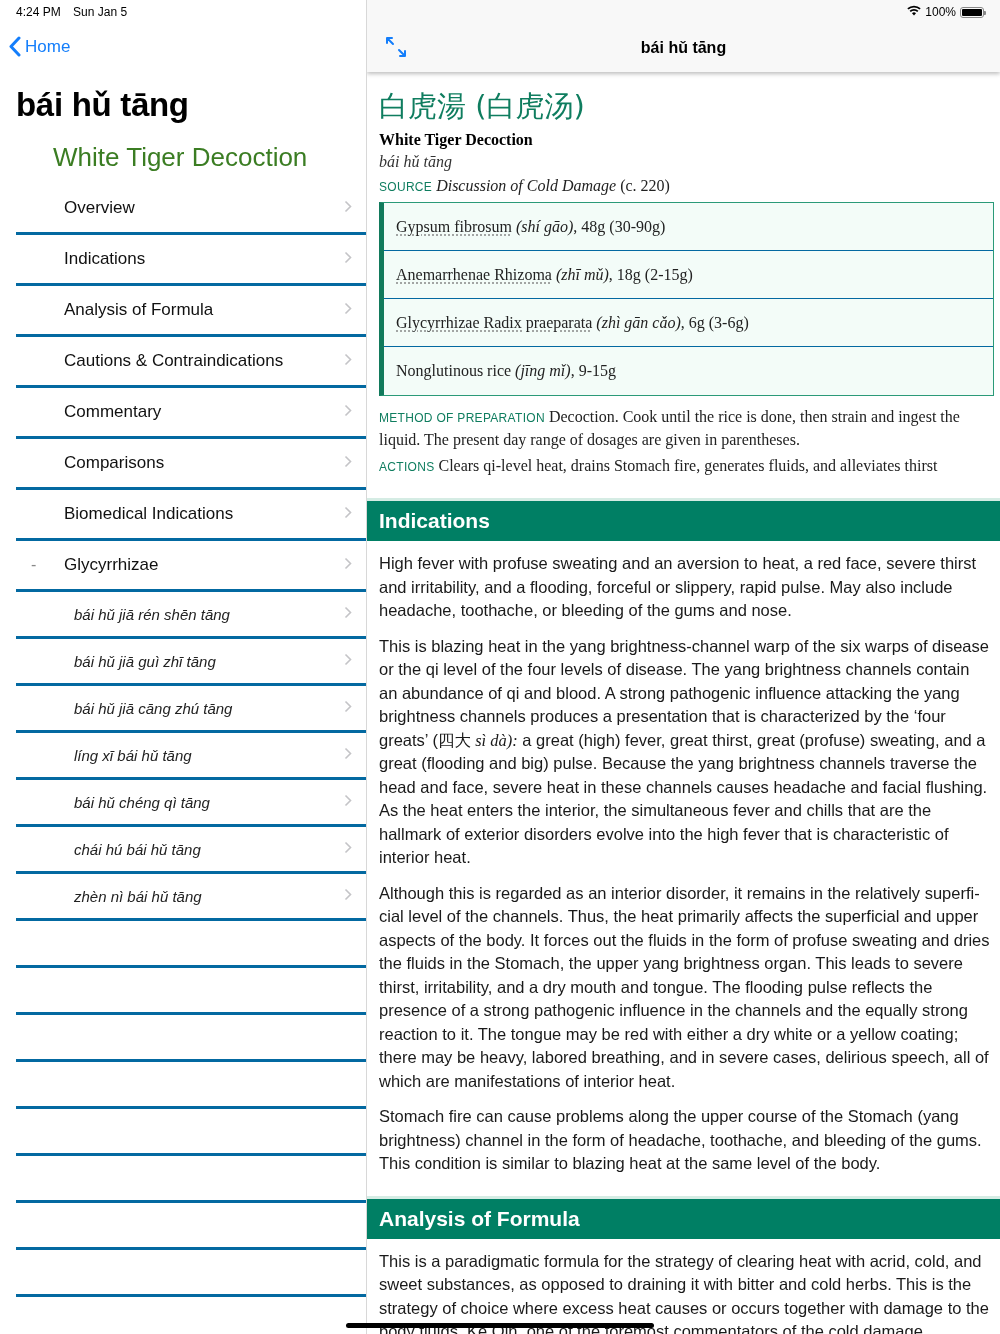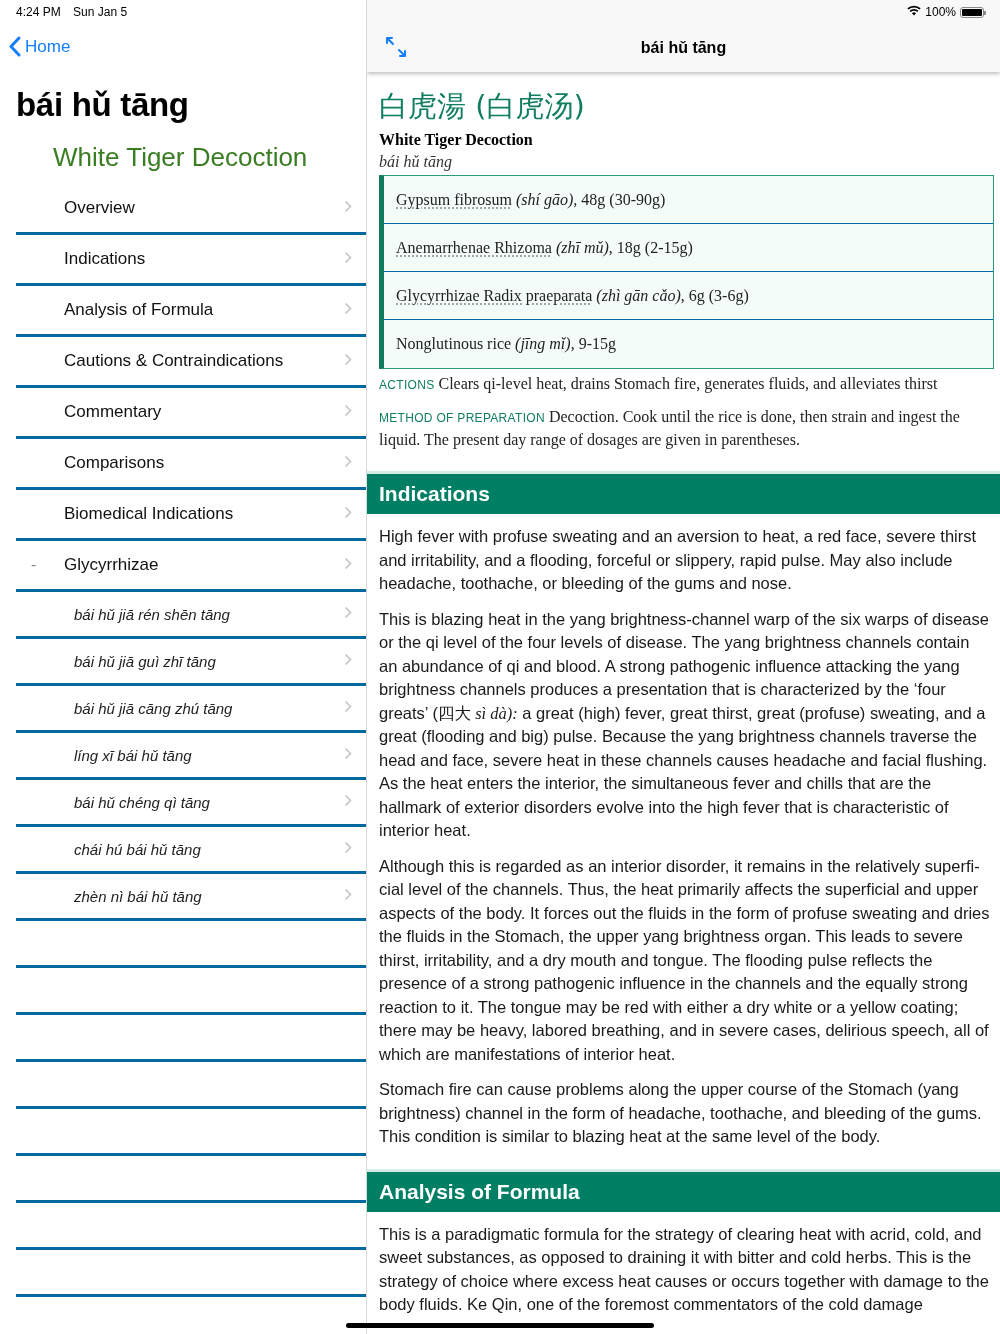--- a/index.html
+++ b/index.html
@@ -200,43 +200,48 @@
         <path d="M20 20 L14 14 M20 20 L20 15 M20 20 L15 20" stroke="#147efb" stroke-width="2" fill="none" stroke-linecap="round"></path>
       </svg>
     </div>
     <div class="nav-title">bái hǔ tāng</div>
   </div>
 
   <div class="content">
     <div class="cn-title">白虎湯 (白虎汤)</div>
     <div class="en-name serif">White Tiger Decoction</div>
     <div class="py-name serif">bái hǔ tāng</div>
+    <div class="meta-line serif">
+      <span class="small-caps">SOURCE</span>
+      <i>Discussion of Cold Damage</i>
+      <span>(c. 220)</span>
+    </div>
 
     <div class="ingredients serif">
       <div class="ing-row">
         <span class="ing-name">Gypsum fibrosum</span>&nbsp;<i>(shí gāo)</i><span>, 48g (30-90g)</span>
       </div>
       <div class="ing-row">
         <span class="ing-name">Anemarrhenae Rhizoma</span>&nbsp;<i>(zhī mǔ)</i><span>, 18g (2-15g)</span>
       </div>
       <div class="ing-row">
         <span class="ing-name">Glycyrrhizae Radix praeparata</span>&nbsp;<i>(zhì gān cǎo)</i><span>, 6g (3-6g)</span>
       </div>
       <div class="ing-row">
         <span>Nonglutinous rice</span>&nbsp;<i>(jīng mǐ)</i><span>, 9-15g</span>
       </div>
     </div>
 
+    <div class="meta-line serif method">
+      <span class="small-caps">METHOD OF PREPARATION</span>
+      <span>Decoction. Cook until the rice is done, then strain and ingest the liquid. The present day range of dosages are given in parentheses.</span>
+    </div>
     <div class="meta-line serif">
       <span class="small-caps">ACTIONS</span>
       <span>Clears qi-level heat, drains Stomach fire, generates fluids, and alleviates thirst</span>
-    </div>
-    <div class="meta-line serif method">
-      <span class="small-caps">METHOD OF PREPARATION</span>
-      <span>Decoction. Cook until the rice is done, then strain and ingest the liquid. The present day range of dosages are given in parentheses.</span>
     </div>
 
     <div class="section-header">Indications</div>
     <div class="section-body">
       <p class="para">High fever with profuse sweating and an aversion to heat, a red face, severe thirst and irritability, and a flooding, forceful or slippery, rapid pulse. May also include headache, toothache, or bleeding of the gums and nose.</p>
       <p class="para"><span>This is blazing heat in the yang brightness-channel warp of the six warps of dis­ease or the qi level of the four levels of disease. The yang brightness channels contain an abundance of qi and blood. A strong pathogenic influence attacking the yang brightness channels produces a presentation that is characterized by the ‘four greats’ (</span><span class="cjk">四大</span><span class="it"> sì dà):</span><span> a great (high) fever, great thirst, great (profuse) sweating, and a great (flooding and big) pulse. Because the yang brightness channels tra­verse the head and face, severe heat in these channels causes headache and fa­cial flushing. As the heat enters the interior, the simultaneous fever and chills that are the hallmark of exterior disorders evolve into the high fever that is characteris­tic of interior heat.</span></p>
       <p class="para">Although this is regarded as an interior disorder, it remains in the relatively superfi­cial level of the channels. Thus, the heat primarily affects the superficial and upper aspects of the body. It forces out the fluids in the form of profuse sweating and dries the fluids in the Stomach, the upper yang brightness organ. This leads to se­vere thirst, irritability, and a dry mouth and tongue. The flooding pulse reflects the presence of a strong pathogenic influence in the channels and the equally strong reaction to it. The tongue may be red with either a dry white or a yellow coating; there may be heavy, labored breathing, and in severe cases, delirious speech, all of which are manifestations of interior heat.</p>
       <p class="para">Stomach fire can cause problems along the upper course of the Stomach (yang brightness) channel in the form of headache, toothache, and bleeding of the gums. This condition is similar to blazing heat at the same level of the body.</p>
     </div>
 

